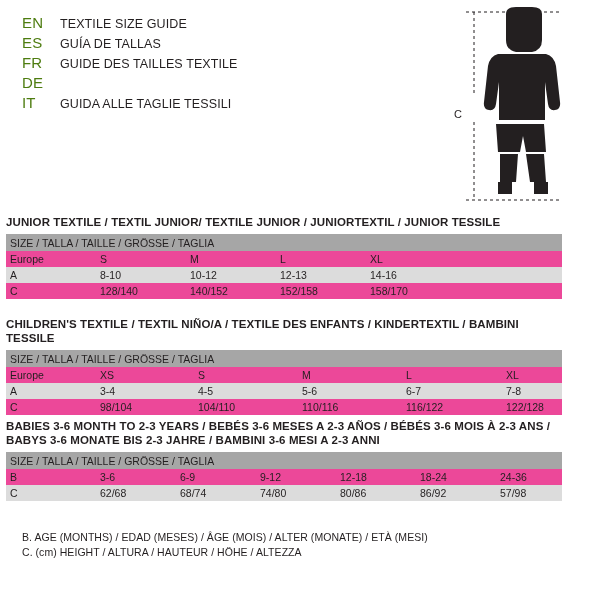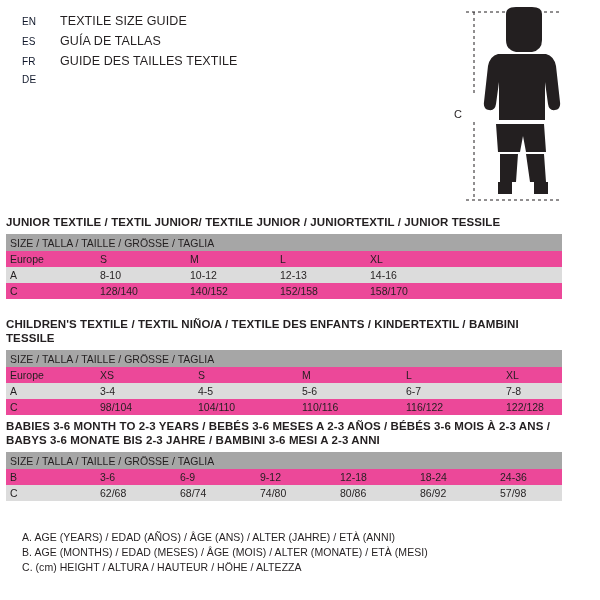--- a/index.html
+++ b/index.html
@@ -27,23 +27,23 @@
     top: 14px;
     width: 420px;
   }
   .header-row {
     display: flex;
     align-items: baseline;
     height: 20px;
   }
   .header-lang {
     width: 38px;
-    font-size: 10px;
+    font-size: 15px;
     letter-spacing: 0.2px;
-    color: #0f172a;
+    color: #4d7c0f;
   }
   .header-text {
     font-size: 12.5px;
     letter-spacing: 0.1px;
     color: #231f20;
   }
 
   
   .figure-wrap {
     position: absolute;
@@ -129,20 +129,24 @@
     <div class="header-row">
       <span class="header-lang">ES</span>
       <span class="header-text">GUÍA DE TALLAS</span>
     </div>
     <div class="header-row">
       <span class="header-lang">FR</span>
       <span class="header-text">GUIDE DES TAILLES TEXTILE</span>
     </div>
     <div class="header-row">
       <span class="header-lang">DE</span>
+    </div>
+    <div class="header-row">
+      <span class="header-lang">IT</span>
+      <span class="header-text">GUIDA ALLE TAGLIE TESSILI</span>
     </div>
   </div>
 
   <div class="figure-wrap">
     <span class="c-label">C</span>
     <svg width="140" height="200" viewBox="0 0 140 200">
 
       <line x1="22" y1="8" x2="22" y2="92" stroke="#231f20" stroke-width="1" stroke-dasharray="3,3"></line>
       <line x1="22" y1="118" x2="22" y2="196" stroke="#231f20" stroke-width="1" stroke-dasharray="3,3"></line>
       <line x1="14" y1="8" x2="110" y2="8" stroke="#231f20" stroke-width="1" stroke-dasharray="3,3"></line>
@@ -281,18 +285,17 @@
         <td>74/80</td>
         <td>80/86</td>
         <td>86/92</td>
         <td>57/98</td>
       </tr>
     </tbody>
       </table>
   </div>
 
   <div class="legend" style="top: 530px;">
-    <div>A. AGE (YEARS) / EDAD (AÑOS) / ÂGE (ANS) / ALTER (JAHRE) / ETÀ (ANNI)</div>
     <div>B. AGE (MONTHS) / EDAD (MESES) / ÂGE (MOIS) / ALTER (MONATE) / ETÀ (MESI)</div>
     <div>C. (cm) HEIGHT / ALTURA / HAUTEUR / HÖHE / ALTEZZA</div>
   </div>
 
 </div>
 
 </body></html>

